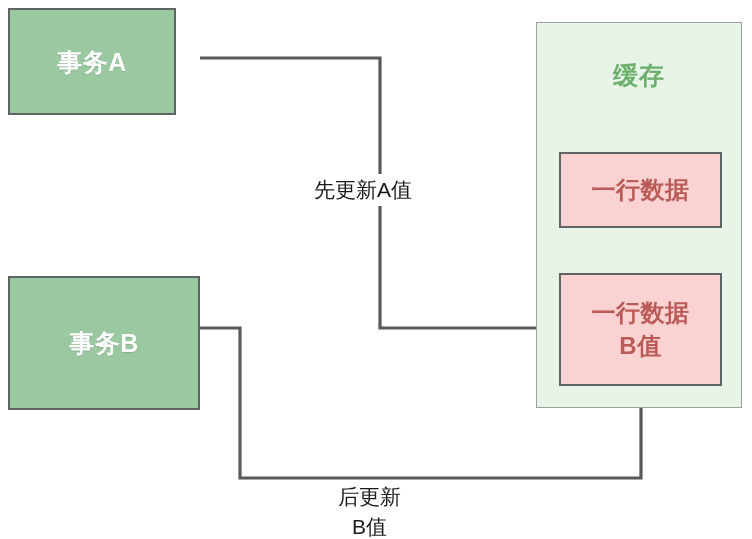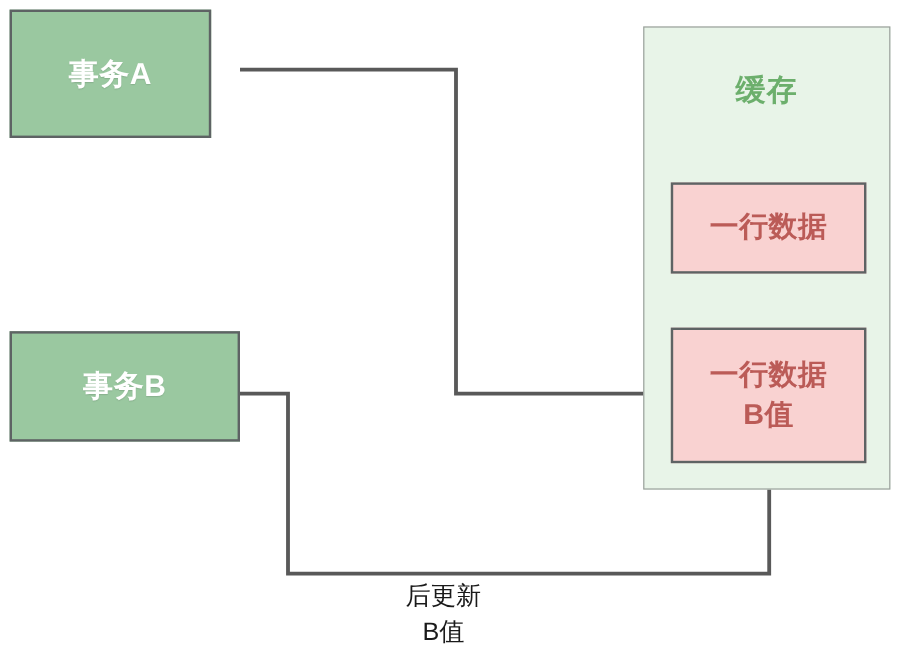--- a/index.html
+++ b/index.html
@@ -103,34 +103,35 @@
 
     <path fill="none" stroke="#595959" stroke-width="3.2" stroke-linecap="butt" stroke-linejoin="miter" marker-end="url(#arrow-right)" d="M 200 58 L 380 58 L 380 328 L 552 328"></path>
 
     <path fill="none" stroke="#595959" stroke-width="3.2" stroke-linecap="butt" stroke-linejoin="miter" marker-end="url(#arrow-up)" d="M 200 328 L 240 328 L 240 478 L 641 478 L 641 392"></path>
   </svg>
 
   <div class="node txn-box" style="left:8px; top:8px; width:168px; height:107px;">
     <span>事务A</span>
   </div>
 
-  <div class="node txn-box" style="left:8px; top:276px; width:192px; height:92px;">
+  <div class="node txn-box" style="left:8px; top:276px; width:192px; height:134px;">
     <span>事务B</span>
   </div>
 
   <div class="node cache-panel" style="left:536px; top:22px; width:206px; height:386px;">
     <span class="cache-title">缓存</span>
   </div>
 
   <div class="row-box" style="left:559px; top:152px; width:163px; height:76px;">
     <span>一行数据</span>
   </div>
 
   <div class="row-box" style="left:559px; top:273px; width:163px; height:113px;">
     <span>一行数据</span>
     <span>B值</span>
   </div>
 
+  <div class="edge-label" style="left:310px; top:174px;">先更新A值</div>
 
   <div class="edge-label" style="left:334px; top:445px;margin-top:36px;">后更新
 B值</div>
 
 </div>
 
 </body></html>

